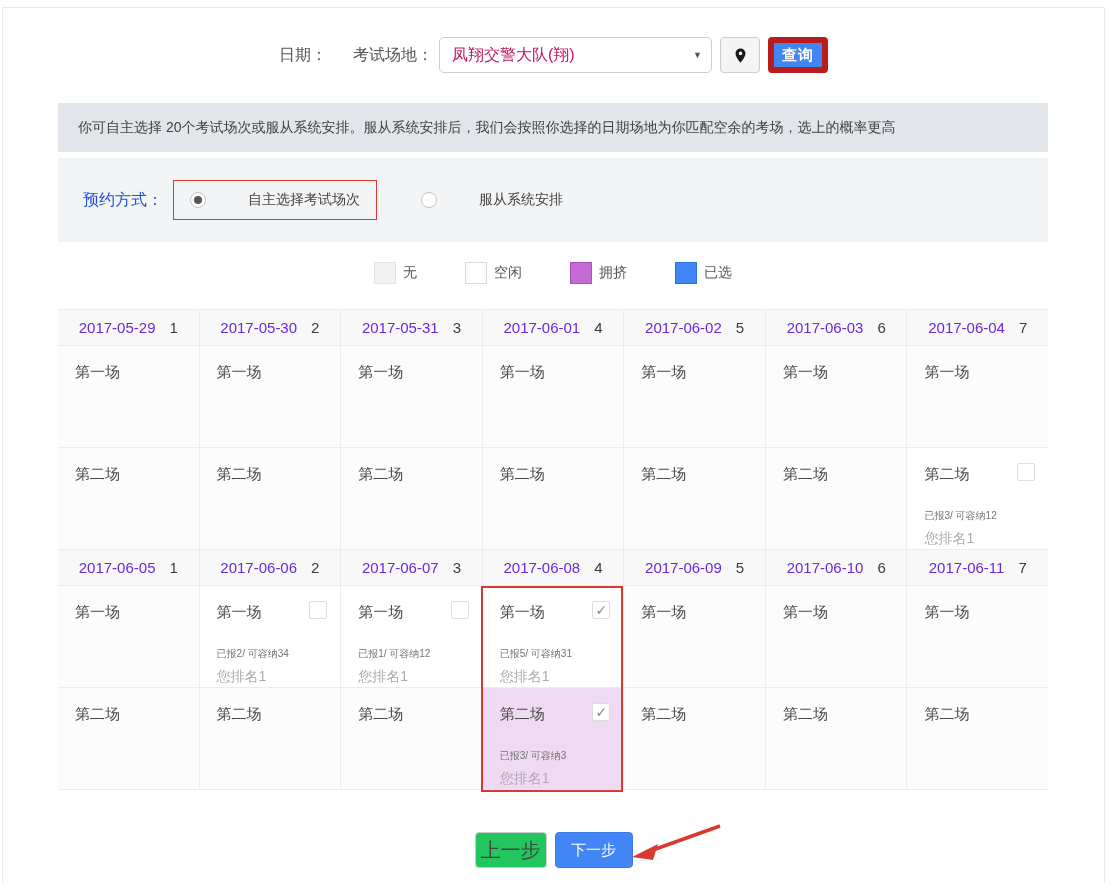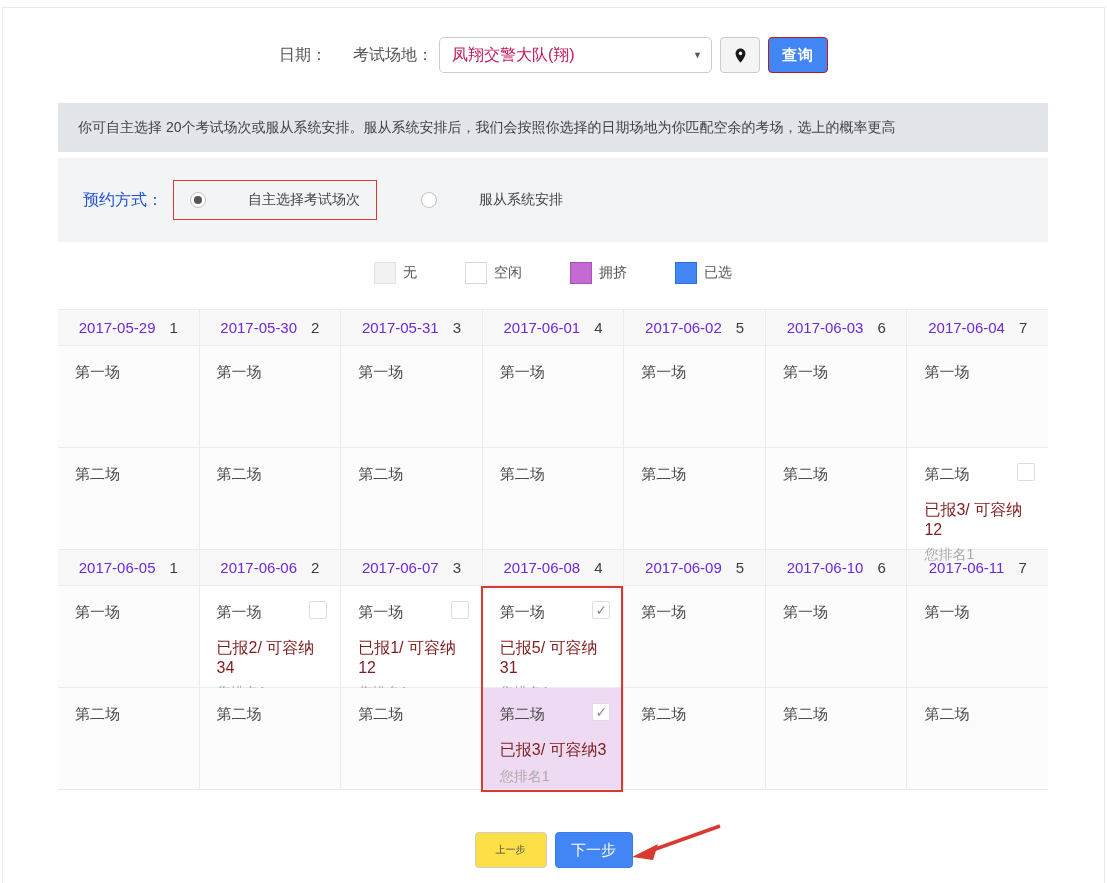--- a/index.html
+++ b/index.html
@@ -15,21 +15,21 @@
   .tb-label { margin-right:6px; white-space:nowrap; }
   .date-input { width:283px; height:36px; border:1px solid #ccc; border-radius:5px;
                 padding:0 12px; font-size:16px; color:#555; outline:none; background:#fff;
                 font-family:"Liberation Sans","DejaVu Sans",sans-serif; }
   .venue-wrap { position:relative; width:273px; height:36px; margin-right:8px; }
   .venue-box { width:100%; height:100%; border:1px solid #ccc; border-radius:5px; background:#fff;
                display:flex; align-items:center; padding:0 26px 0 12px; font-size:16px; color:#be185d; cursor:pointer; }
   .caret { position:absolute; right:10px; top:13px; font-size:9px; color:#555; }
   .pin-btn { width:40px; height:36px; border:1px solid #ccc; border-radius:4px; background:#f4f4f4;
              display:flex; align-items:center; justify-content:center; margin-right:8px; cursor:pointer; }
-  .query-btn { width:60px; height:36px; border:1px solid #b91c1c; border-radius:4px; background:#4285f4;
+  .query-btn { width:60px; height:36px; border:6px solid #b91c1c; border-radius:4px; background:#4285f4;
                color:#fff; font-size:15px; font-weight:bold; cursor:pointer; letter-spacing:1px;
                font-family:"Liberation Sans","DejaVu Sans",sans-serif; }
   .gap20 { width:20px; }
 
   
   .banner { position:absolute; left:58px; width:990px; top:103px; height:49px; background:#e2e5e9;
             display:flex; align-items:center; padding-left:20px; font-size:14px; color:#3f3f3f; }
 
   
   .booking { position:absolute; left:58px; width:990px; top:158px; height:84px; background:#f3f4f6;
@@ -60,27 +60,27 @@
   .day-date { color:#6d28d9; margin-right:14px; }
   .day-num { color:#3c3c3c; }
   .week-row { display:flex; height:102px; border-bottom:1px solid #ececec; }
   .cell { flex:1; position:relative; border-right:1px solid #ececec; padding:17px 14px 0 17px; background:#fcfcfc; }
   .cell.free { background:#fff; }
   .cell.crowded { background:#eedaf2; }
   .cell-title { font-size:15px; color:#4a4a4a; }
   .cb { position:absolute; right:13px; top:15px; width:18px; height:18px; background:#fff;
         border:1px solid #ddd; border-radius:2px; cursor:pointer;
         display:flex; align-items:center; justify-content:center; font-size:14px; color:#8a8a8a; font-weight:bold; }
-  .booked { font-size:16px; color:#7f1d1d; margin-top:16px; }
+  .booked { font-size:10px; color:#737373; margin-top:25px; }
   .rank { font-size:14px; color:#aaa; margin-top:7px; }
 
   
   .footer { position:absolute; top:832px; left:0; width:100%; display:flex; justify-content:center; }
-  .prev-btn { width:72px; height:36px; background:#fde047; border:1px solid #ccc; border-radius:4px;
-              font-size:10px; color:#444; cursor:pointer; margin-right:8px;
+  .prev-btn { width:72px; height:36px; background:#22c55e; border:1px solid #ccc; border-radius:4px;
+              font-size:20px; color:#444; cursor:pointer; margin-right:8px;
               font-family:"Liberation Sans","DejaVu Sans",sans-serif; }
   .next-btn { width:78px; height:36px; background:#4285f4; border:1px solid #3b79e3; border-radius:4px;
               font-size:15px; color:#fff; cursor:pointer;
               font-family:"Liberation Sans","DejaVu Sans",sans-serif; }
 
   
   .anno-col-box { position:absolute; left:481px; top:586px; width:142px; height:206px;
                   border:2px solid #d93a30; pointer-events:none; }
   .anno-arrow { position:absolute; left:620px; top:818px; pointer-events:none; }
 </style>

